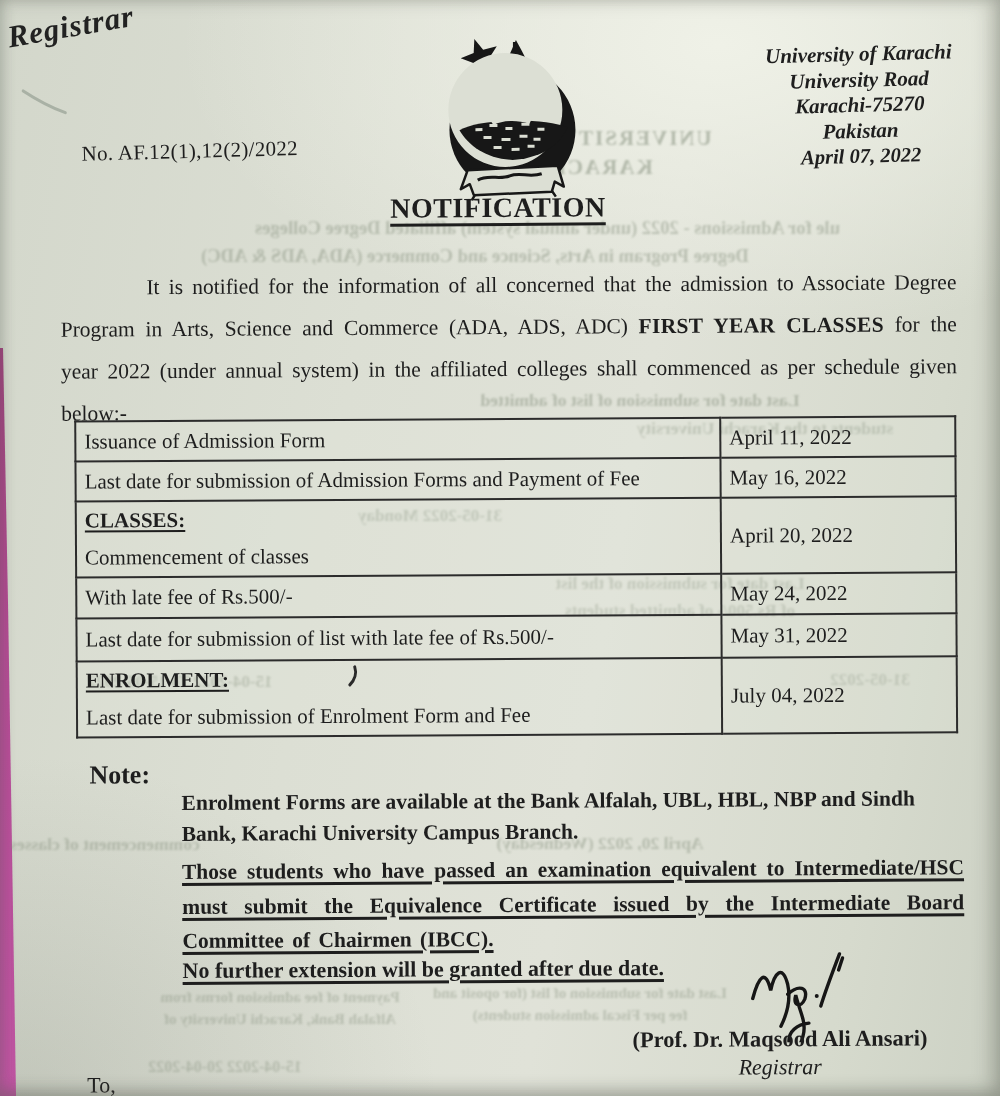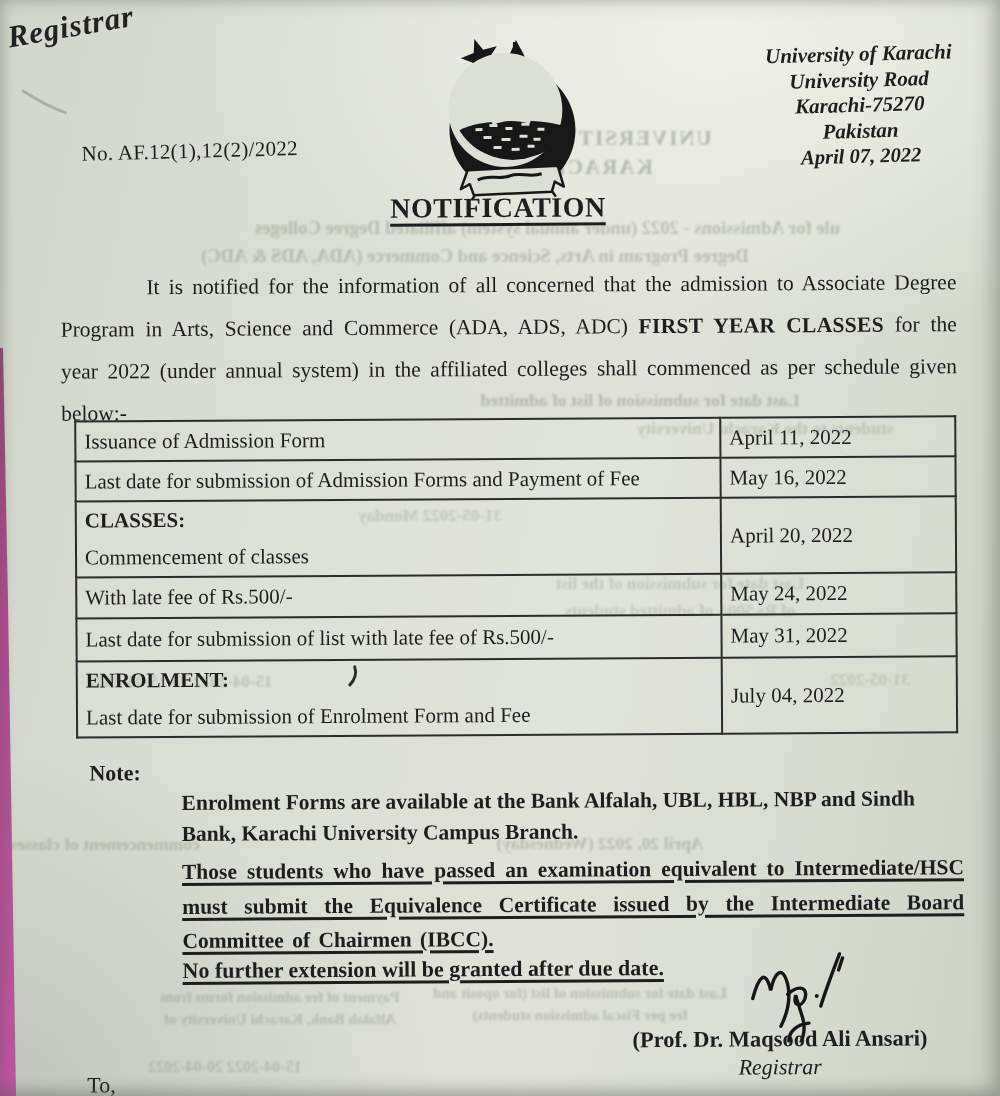--- a/index.html
+++ b/index.html
@@ -43,25 +43,25 @@
   .intro b{letter-spacing:.3px;}
 
   table.sched{ left:75px; top:418px; width:882px; position:absolute; border-collapse:collapse;
     table-layout:fixed; font-size:21px;}
   table.sched td{ border:2px solid #2c2c2c; padding:0 8px; vertical-align:middle; background:rgba(235,237,228,.18);}
   table.sched col.c1{width:645px;}
   tr.r1 td{height:38px;} tr.r2 td{height:38px;}
   tr.r3 td{height:74px;} tr.r4 td{height:39px;}
   tr.r5 td{height:41px;} tr.r6 td{height:74px;}
   td.two-line{vertical-align:top; padding-top:6px;}
-  td.two-line .sect{font-weight:bold; text-decoration-thickness:2px; text-underline-offset:3px; display:inline-block; margin-bottom:12px;}
+  td.two-line .sect{font-weight:bold; text-decoration:underline; text-decoration-thickness:2px; text-underline-offset:3px; display:inline-block; margin-bottom:12px;}
   td.two-line .lbl{display:block;}
   td.date-bottom{vertical-align:bottom; padding-bottom:10px;}
 
-  .note-head{ left:88px; top:758px; font-size:22px; font-weight:bold;}
+  .note-head{ left:88px; top:758px; font-size:26px; font-weight:bold;}
   .note-1{ left:180px; top:786px; width:782px; font-size:21.5px; font-weight:bold; line-height:31px;}
   .note-2{ left:180px; top:853px; width:782px; font-size:21.5px; font-weight:bold; line-height:34.5px;
     text-align:justify; text-decoration:underline; text-decoration-thickness:2.5px; text-underline-offset:4px; word-spacing:3px;}
   .note-3{ left:180px; top:956px; width:720px; font-size:22px; font-weight:bold;
     text-decoration:underline; text-decoration-thickness:2.5px; text-underline-offset:4px;}
 
   .sig-svg{ left:742px; top:952px; }
   .sig-name{ left:610px; top:1028px; width:334px; text-align:center; font-size:22.5px; font-weight:bold;}
   .sig-role{ left:610px; top:1056px; width:334px; text-align:center; font-size:22px; font-style:italic;}
   .to-label{ left:84px; top:1070px; font-size:22px;}

